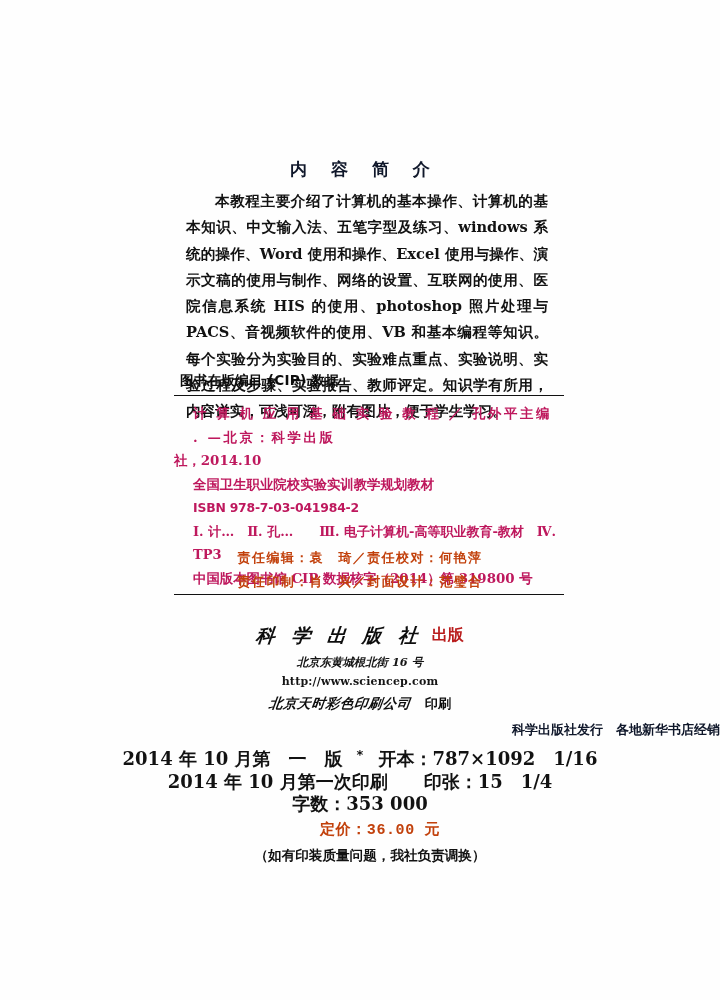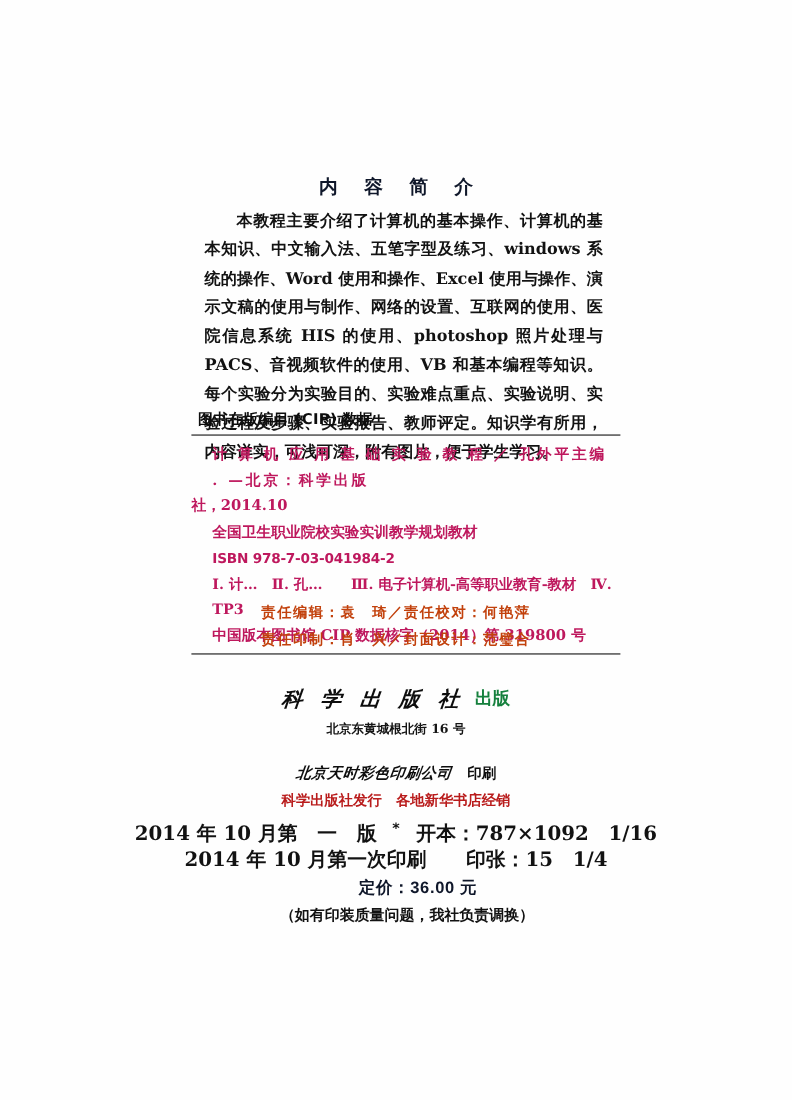--- a/index.html
+++ b/index.html
@@ -146,28 +146,29 @@
     transform: skewX(-6deg);
     color: #0d0d0d;
   }
   .pub-logo-suffix {
     display: inline-block;
     font-size: 16px;
     font-weight: bold;
     margin-left: 9px;
     vertical-align: 2px;
     font-family: "DejaVu Sans", "Liberation Sans", sans-serif;
-    color: #15803d;
+    color: #b91c1c;
   }
   .pub-small {
     font-size: 11.4px;
     line-height: 19px;
     font-weight: bold;
     color: #151515;
     font-family: "DejaVu Serif", "Liberation Serif", serif;
+    font-style: italic;
   }
   .pub-url {
     font-size: 11px;
     line-height: 19px;
     font-weight: bold;
     letter-spacing: 0.2px;
     color: #151515;
     font-family: "DejaVu Serif", "Liberation Serif", serif;
   }
 
@@ -199,22 +200,23 @@
     font-size: 13.2px;
     font-weight: bold;
     margin-left: 14px;
     font-family: "DejaVu Sans", "Liberation Sans", sans-serif;
     color: #0d0d0d;
   }
   .distrib {
     font-size: 13px;
     line-height: 22px;
     font-weight: bold;
-    color: #b91c1c;
-    font-family: "DejaVu Sans", "Liberation Sans", sans-serif;
+    color: #0f172a;
+    font-family: "DejaVu Sans", "Liberation Sans", sans-serif;
+    text-align: right;
   }
   .star-sep {
     font-size: 13px;
     line-height: 18px;
     font-weight: bold;
     color: #121212;
     margin-top: 5px;
     font-family: "DejaVu Sans", "Liberation Sans", sans-serif;
   }
 
@@ -233,22 +235,22 @@
     color: #121212;
     font-family: "DejaVu Serif", "Liberation Serif", serif;
     white-space: pre;
   }
   .price {
     font-size: 15px;
     line-height: 25px;
     font-weight: bold;
     letter-spacing: 0.6px;
     margin-top: 2px;
-    color: #0f172a;
-    font-family: Liberation Sans, sans-serif;
+    color: #c2410c;
+    font-family: Liberation Mono, monospace;
     margin-left: 40px;
   }
   .notice {
     font-size: 13.6px;
     line-height: 24px;
     font-weight: bold;
     color: #121212;
     font-family: "DejaVu Serif", "Liberation Serif", serif;
     padding-left: 20px;
   }
@@ -279,30 +281,32 @@
   <div class="credits">
     <div class="credit-line">责任编辑：袁　琦／责任校对：何艳萍</div>
     <div class="credit-line">责任印制：肖　兴／封面设计：范璧合</div>
   </div>
 
   <div class="publisher">
     <div class="pub-logo-row">
       <span class="pub-logo">科 学 出 版 社</span><span class="pub-logo-suffix">出版</span>
     </div>
     <div class="pub-small">北京东黄城根北街 16 号</div>
+    <div class="pub-url">http://www.sciencep.com</div>
   </div>
 
   <div class="printing">
     <div class="printer-row">
       <span class="printer-name">北京天时彩色印刷公司</span><span class="printer-suffix">印刷</span>
     </div>
     <div class="distrib">科学出版社发行　各地新华书店经销</div>
     <div class="star-sep">*</div>
   </div>
 
   <div class="edition">
     <div class="ed-line">2014 年 10 月第　一　版　　开本：787×1092　1/16</div>
     <div class="ed-line">2014 年 10 月第一次印刷　　印张：15　1/4</div>
+    <div class="ed-line">字数：353 000</div>
     <div class="price">定价：36.00 元</div>
     <div class="notice">（如有印装质量问题，我社负责调换）</div>
   </div>
 
 </div>
 
 </body></html>

